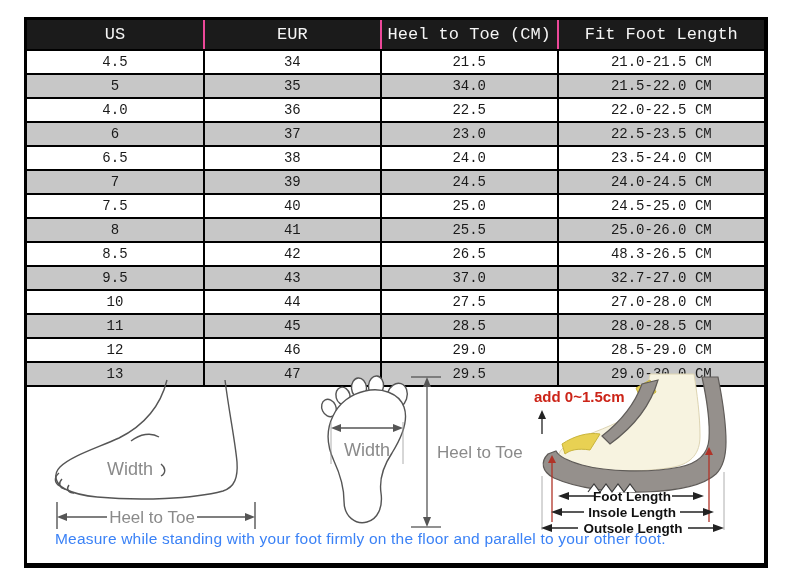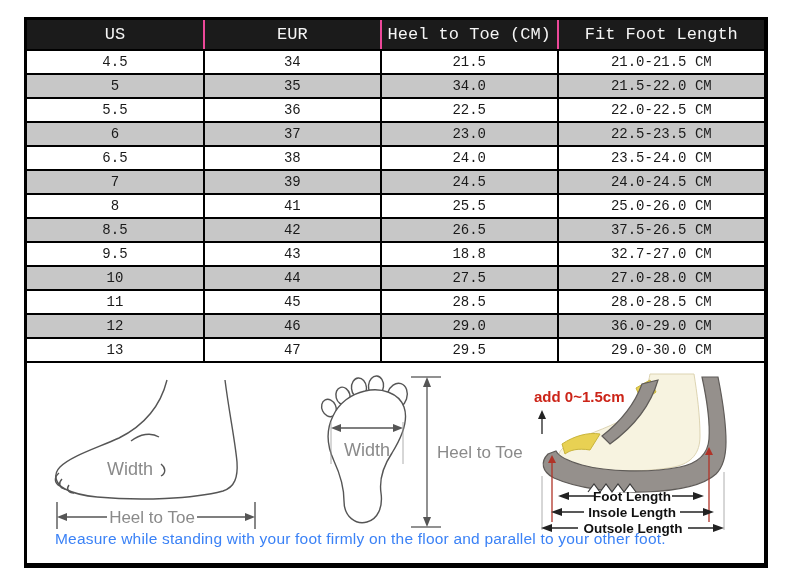--- a/index.html
+++ b/index.html
@@ -65,21 +65,21 @@
           <td>21.5</td>
           <td>21.0-21.5 CM</td>
         </tr>
         <tr>
           <td>5</td>
           <td>35</td>
           <td>34.0</td>
           <td>21.5-22.0 CM</td>
         </tr>
         <tr>
-          <td>5.5</td>
+          <td>4.0</td>
           <td>36</td>
           <td>22.5</td>
           <td>22.0-22.5 CM</td>
         </tr>
         <tr>
           <td>6</td>
           <td>37</td>
           <td>23.0</td>
           <td>22.5-23.5 CM</td>
         </tr>
@@ -89,54 +89,60 @@
           <td>24.0</td>
           <td>23.5-24.0 CM</td>
         </tr>
         <tr>
           <td>7</td>
           <td>39</td>
           <td>24.5</td>
           <td>24.0-24.5 CM</td>
         </tr>
         <tr>
+          <td>7.5</td>
+          <td>40</td>
+          <td>25.0</td>
+          <td>24.5-25.0 CM</td>
+        </tr>
+        <tr>
           <td>8</td>
           <td>41</td>
           <td>25.5</td>
           <td>25.0-26.0 CM</td>
         </tr>
         <tr>
           <td>8.5</td>
           <td>42</td>
           <td>26.5</td>
-          <td>37.5-26.5 CM</td>
+          <td>48.3-26.5 CM</td>
         </tr>
         <tr>
           <td>9.5</td>
           <td>43</td>
-          <td>18.8</td>
+          <td>37.0</td>
           <td>32.7-27.0 CM</td>
         </tr>
         <tr>
           <td>10</td>
           <td>44</td>
           <td>27.5</td>
           <td>27.0-28.0 CM</td>
         </tr>
         <tr>
           <td>11</td>
           <td>45</td>
           <td>28.5</td>
           <td>28.0-28.5 CM</td>
         </tr>
         <tr>
           <td>12</td>
           <td>46</td>
           <td>29.0</td>
-          <td>36.0-29.0 CM</td>
+          <td>28.5-29.0 CM</td>
         </tr>
         <tr>
           <td>13</td>
           <td>47</td>
           <td>29.5</td>
           <td>29.0-30.0 CM</td>
         </tr>
       </tbody>
   </table>
 

